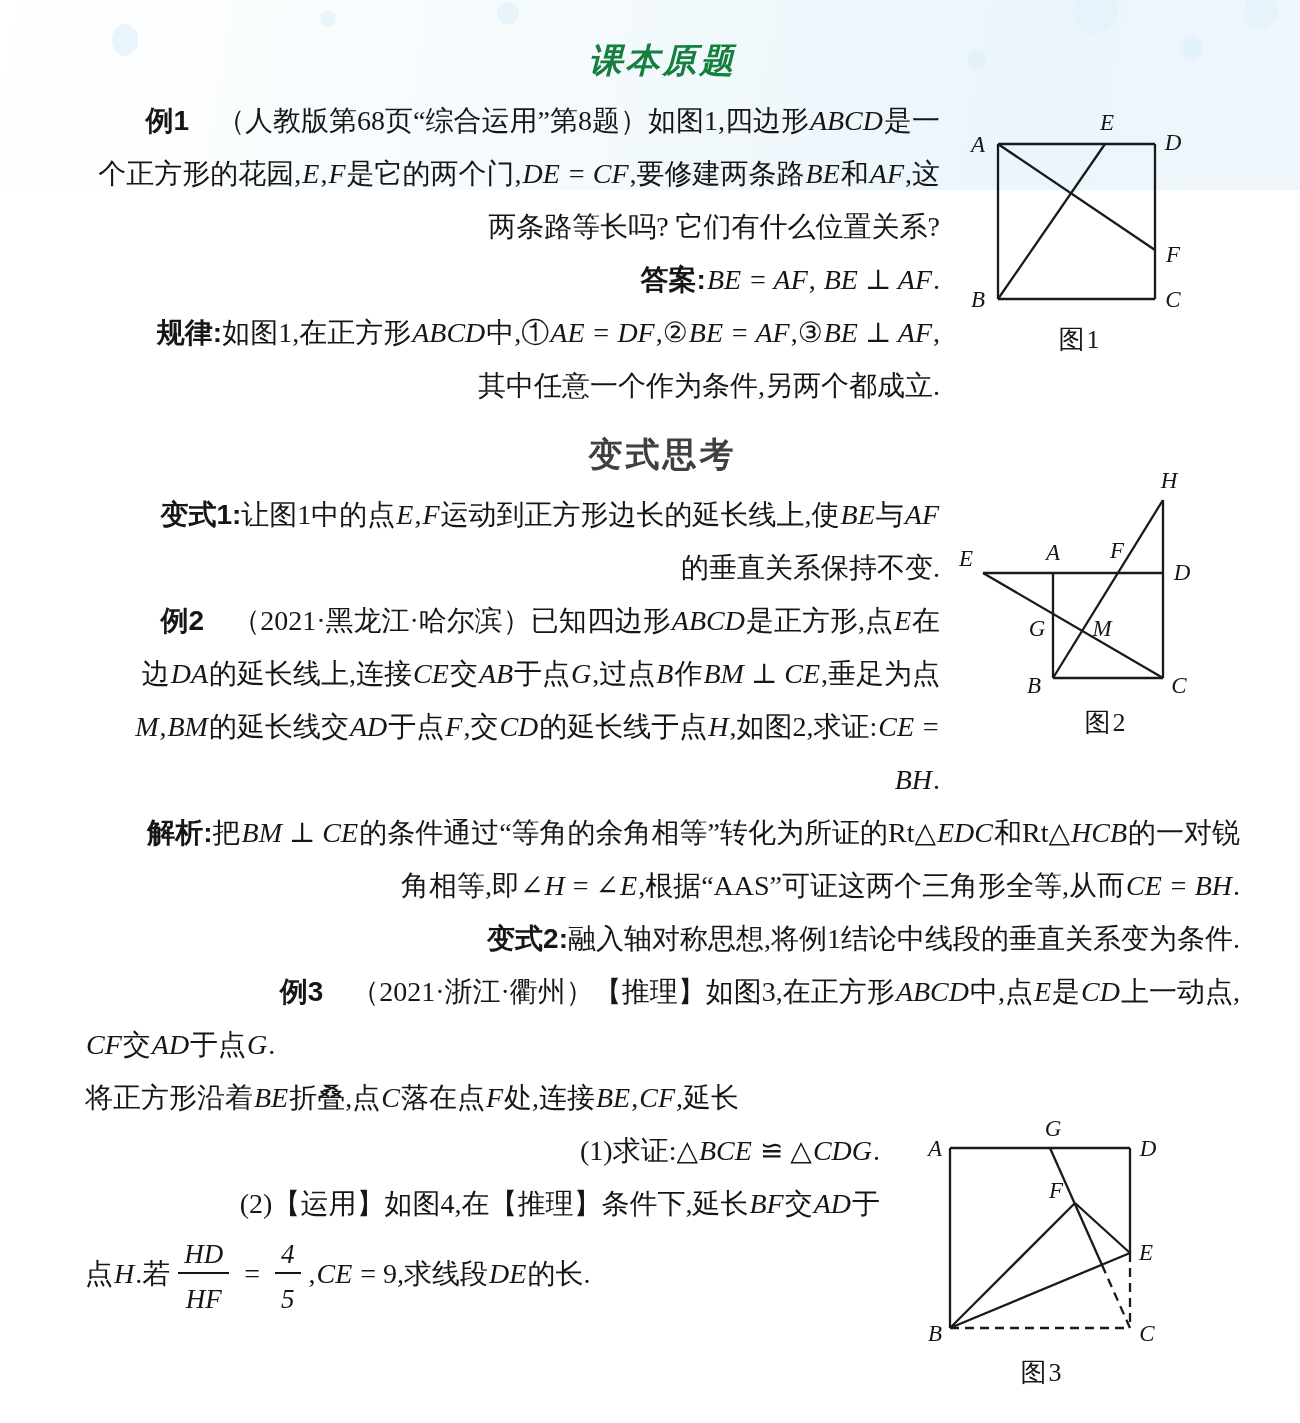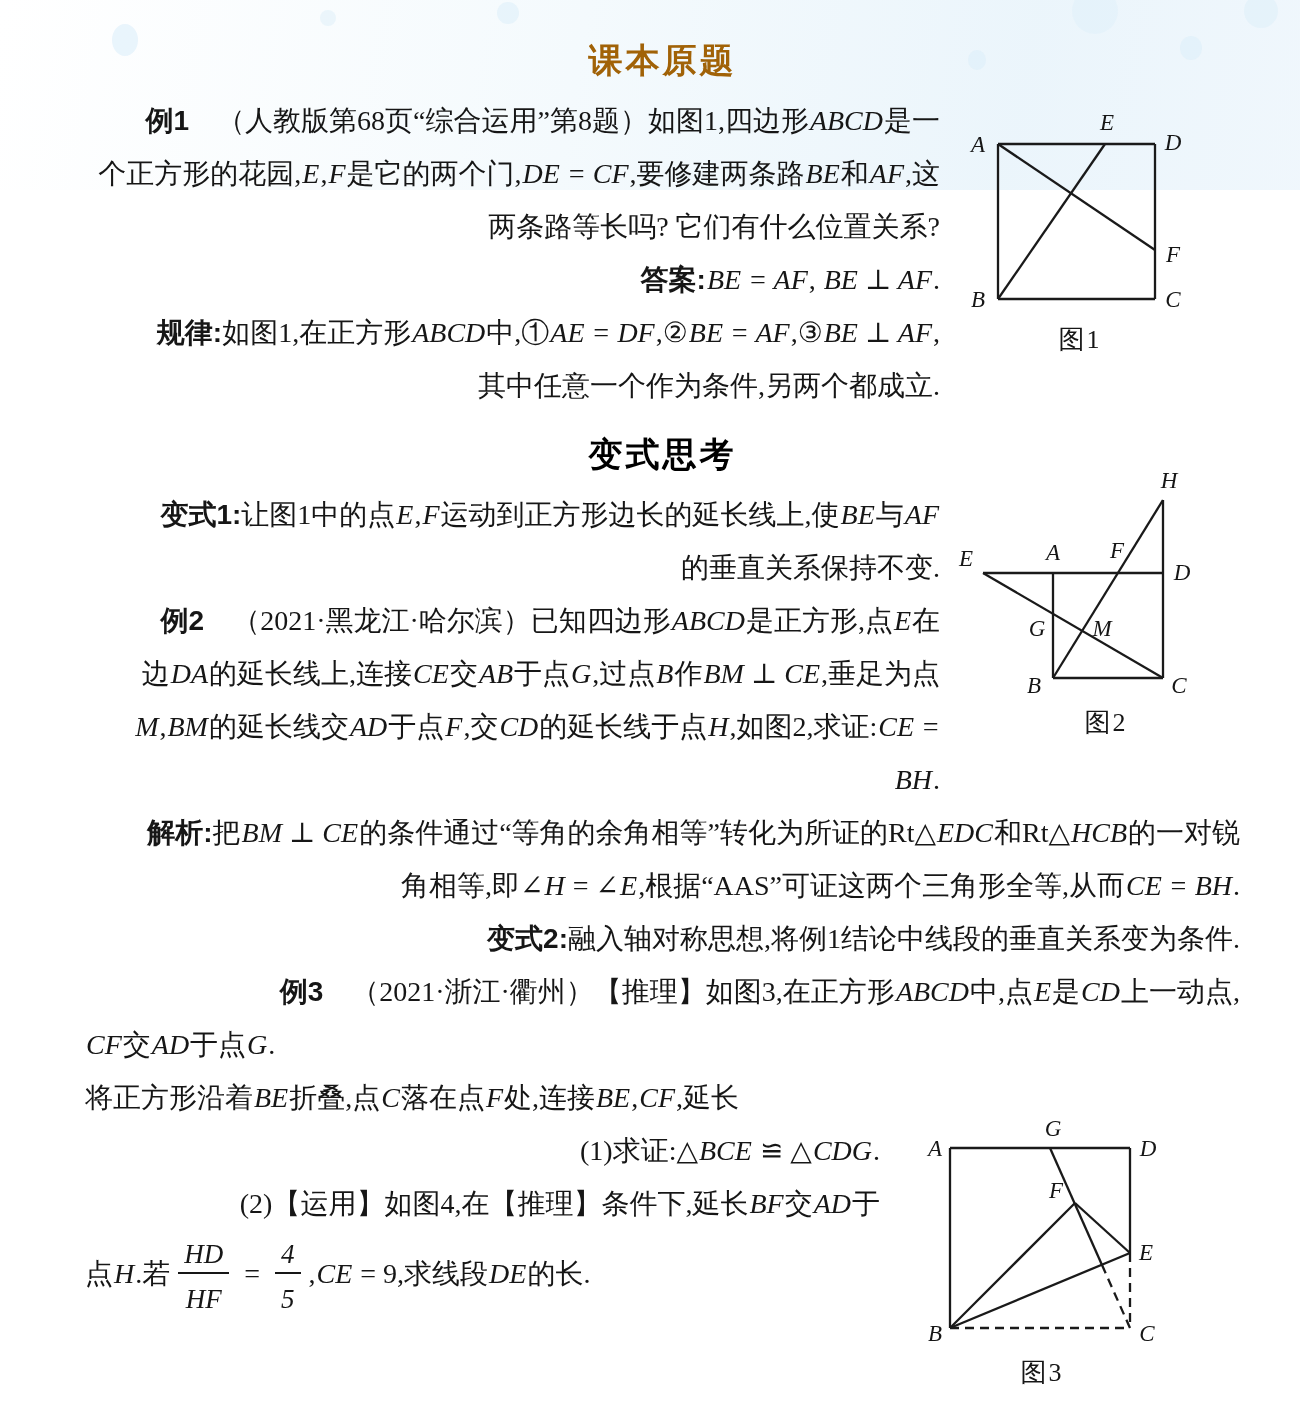--- a/index.html
+++ b/index.html
@@ -56,26 +56,26 @@
 <div class="top-tint"></div>
 <div class="decor" style="left:112px;top:24px;width:26px;height:32px;opacity:.55"></div>
 <div class="decor" style="left:320px;top:10px;width:16px;height:16px;opacity:.45"></div>
 <div class="decor" style="left:497px;top:2px;width:22px;height:22px;opacity:.5"></div>
 <div class="decor" style="left:968px;top:50px;width:18px;height:20px;opacity:.5"></div>
 <div class="decor" style="left:1072px;top:-12px;width:46px;height:46px;opacity:.35"></div>
 <div class="decor" style="left:1180px;top:36px;width:22px;height:24px;opacity:.5"></div>
 <div class="decor" style="left:1244px;top:-6px;width:34px;height:34px;opacity:.45"></div>
 
 <div class="content">
-  <h1 class="sec" style="color: #a16207;">课本原题</h1>
+  <h1 class="sec" style="color: #15803d; font-style: italic;">课本原题</h1>
   <p class="blk ind narrow"><span class="lbl">例1</span><span class="txt">　（人教版第68页“综合运用”第8题）如图1,四边形</span><span class="math">ABCD</span><span class="txt">是一个正方形的花园,</span><span class="math">E</span><span class="txt">,</span><span class="math">F</span><span class="txt">是它的两个门,</span><span class="math">DE = CF</span><span class="txt">,要修建两条路</span><span class="math">BE</span><span class="txt">和</span><span class="math">AF</span><span class="txt">,这两条路等长吗? 它们有什么位置关系?</span></p>
   <p class="blk ind narrow"><span class="lbl">答案:</span><span class="math">BE = AF</span><span class="txt">, </span><span class="math">BE ⊥ AF</span><span class="txt">.</span></p>
   <p class="blk ind narrow"><span class="lbl">规律:</span><span class="txt">如图1,在正方形</span><span class="math">ABCD</span><span class="txt">中,①</span><span class="math">AE = DF</span><span class="txt">,②</span><span class="math">BE = AF</span><span class="txt">,③</span><span class="math">BE ⊥ AF</span><span class="txt">,其中任意一个作为条件,另两个都成立.</span></p>
 
-  <h1 class="sec second" style="color: #000000;">变式思考</h1>
+  <h1 class="sec second" style="color: #404040;">变式思考</h1>
   <p class="blk ind narrow"><span class="lbl">变式1:</span><span class="txt">让图1中的点</span><span class="math">E</span><span class="txt">,</span><span class="math">F</span><span class="txt">运动到正方形边长的延长线上,使</span><span class="math">BE</span><span class="txt">与</span><span class="math">AF</span><span class="txt">的垂直关系保持不变.</span></p>
   <p class="blk ind narrow"><span class="lbl">例2</span><span class="txt">　（2021·黑龙江·哈尔滨）已知四边形</span><span class="math">ABCD</span><span class="txt">是正方形,点</span><span class="math">E</span><span class="txt">在边</span><span class="math">DA</span><span class="txt">的延长线上,连接</span><span class="math">CE</span><span class="txt">交</span><span class="math">AB</span><span class="txt">于点</span><span class="math">G</span><span class="txt">,过点</span><span class="math">B</span><span class="txt">作</span><span class="math">BM ⊥ CE</span><span class="txt">,垂足为点</span><span class="math">M</span><span class="txt">,</span><span class="math">BM</span><span class="txt">的延长线交</span><span class="math">AD</span><span class="txt">于点</span><span class="math">F</span><span class="txt">,交</span><span class="math">CD</span><span class="txt">的延长线于点</span><span class="math">H</span><span class="txt">,如图2,求证:</span><span class="math">CE = BH</span><span class="txt">.</span></p>
   <p class="blk ind"><span class="lbl">解析:</span><span class="txt">把</span><span class="math">BM ⊥ CE</span><span class="txt">的条件通过“等角的余角相等”转化为所证的Rt△</span><span class="math">EDC</span><span class="txt">和Rt△</span><span class="math">HCB</span><span class="txt">的一对锐角相等,即∠</span><span class="math">H</span><span class="txt"> = ∠</span><span class="math">E</span><span class="txt">,根据“AAS”可证这两个三角形全等,从而</span><span class="math">CE = BH</span><span class="txt">.</span></p>
   <p class="blk ind"><span class="lbl">变式2:</span><span class="txt">融入轴对称思想,将例1结论中线段的垂直关系变为条件.</span></p>
   <p class="blk ind"><span class="lbl">例3</span><span class="txt">　（2021·浙江·衢州）【推理】如图3,在正方形</span><span class="math">ABCD</span><span class="txt">中,点</span><span class="math">E</span><span class="txt">是</span><span class="math">CD</span><span class="txt">上一动点,</span></p>
   <p class="blk narrow3"><span class="math">CF</span><span class="txt">交</span><span class="math">AD</span><span class="txt">于点</span><span class="math">G</span><span class="txt">.</span></p>
   <p class="blk narrow3"><span class="txt">将正方形沿着</span><span class="math">BE</span><span class="txt">折叠,点</span><span class="math">C</span><span class="txt">落在点</span><span class="math">F</span><span class="txt">处,连接</span><span class="math">BE</span><span class="txt">,</span><span class="math">CF</span><span class="txt">,延长</span></p>
   <p class="blk ind narrow3"><span class="txt">(1)求证:△</span><span class="math">BCE</span><span class="txt"> ≌ △</span><span class="math">CDG</span><span class="txt">.</span></p>
   <p class="blk ind narrow3"><span class="txt">(2)【运用】如图4,在【推理】条件下,延长</span><span class="math">BF</span><span class="txt">交</span><span class="math">AD</span><span class="txt">于</span></p>
   <p class="blk narrow3 fracline"><span class="txt">点</span><span class="math">H</span><span class="txt">.若</span><span class="frac"><span class="num math">HD</span><span class="den math">HF</span></span><span class="txt"> = </span><span class="frac"><span class="num math">4</span><span class="den math">5</span></span><span class="txt">,</span><span class="math">CE</span><span class="txt"> = 9,求线段</span><span class="math">DE</span><span class="txt">的长.</span></p>

